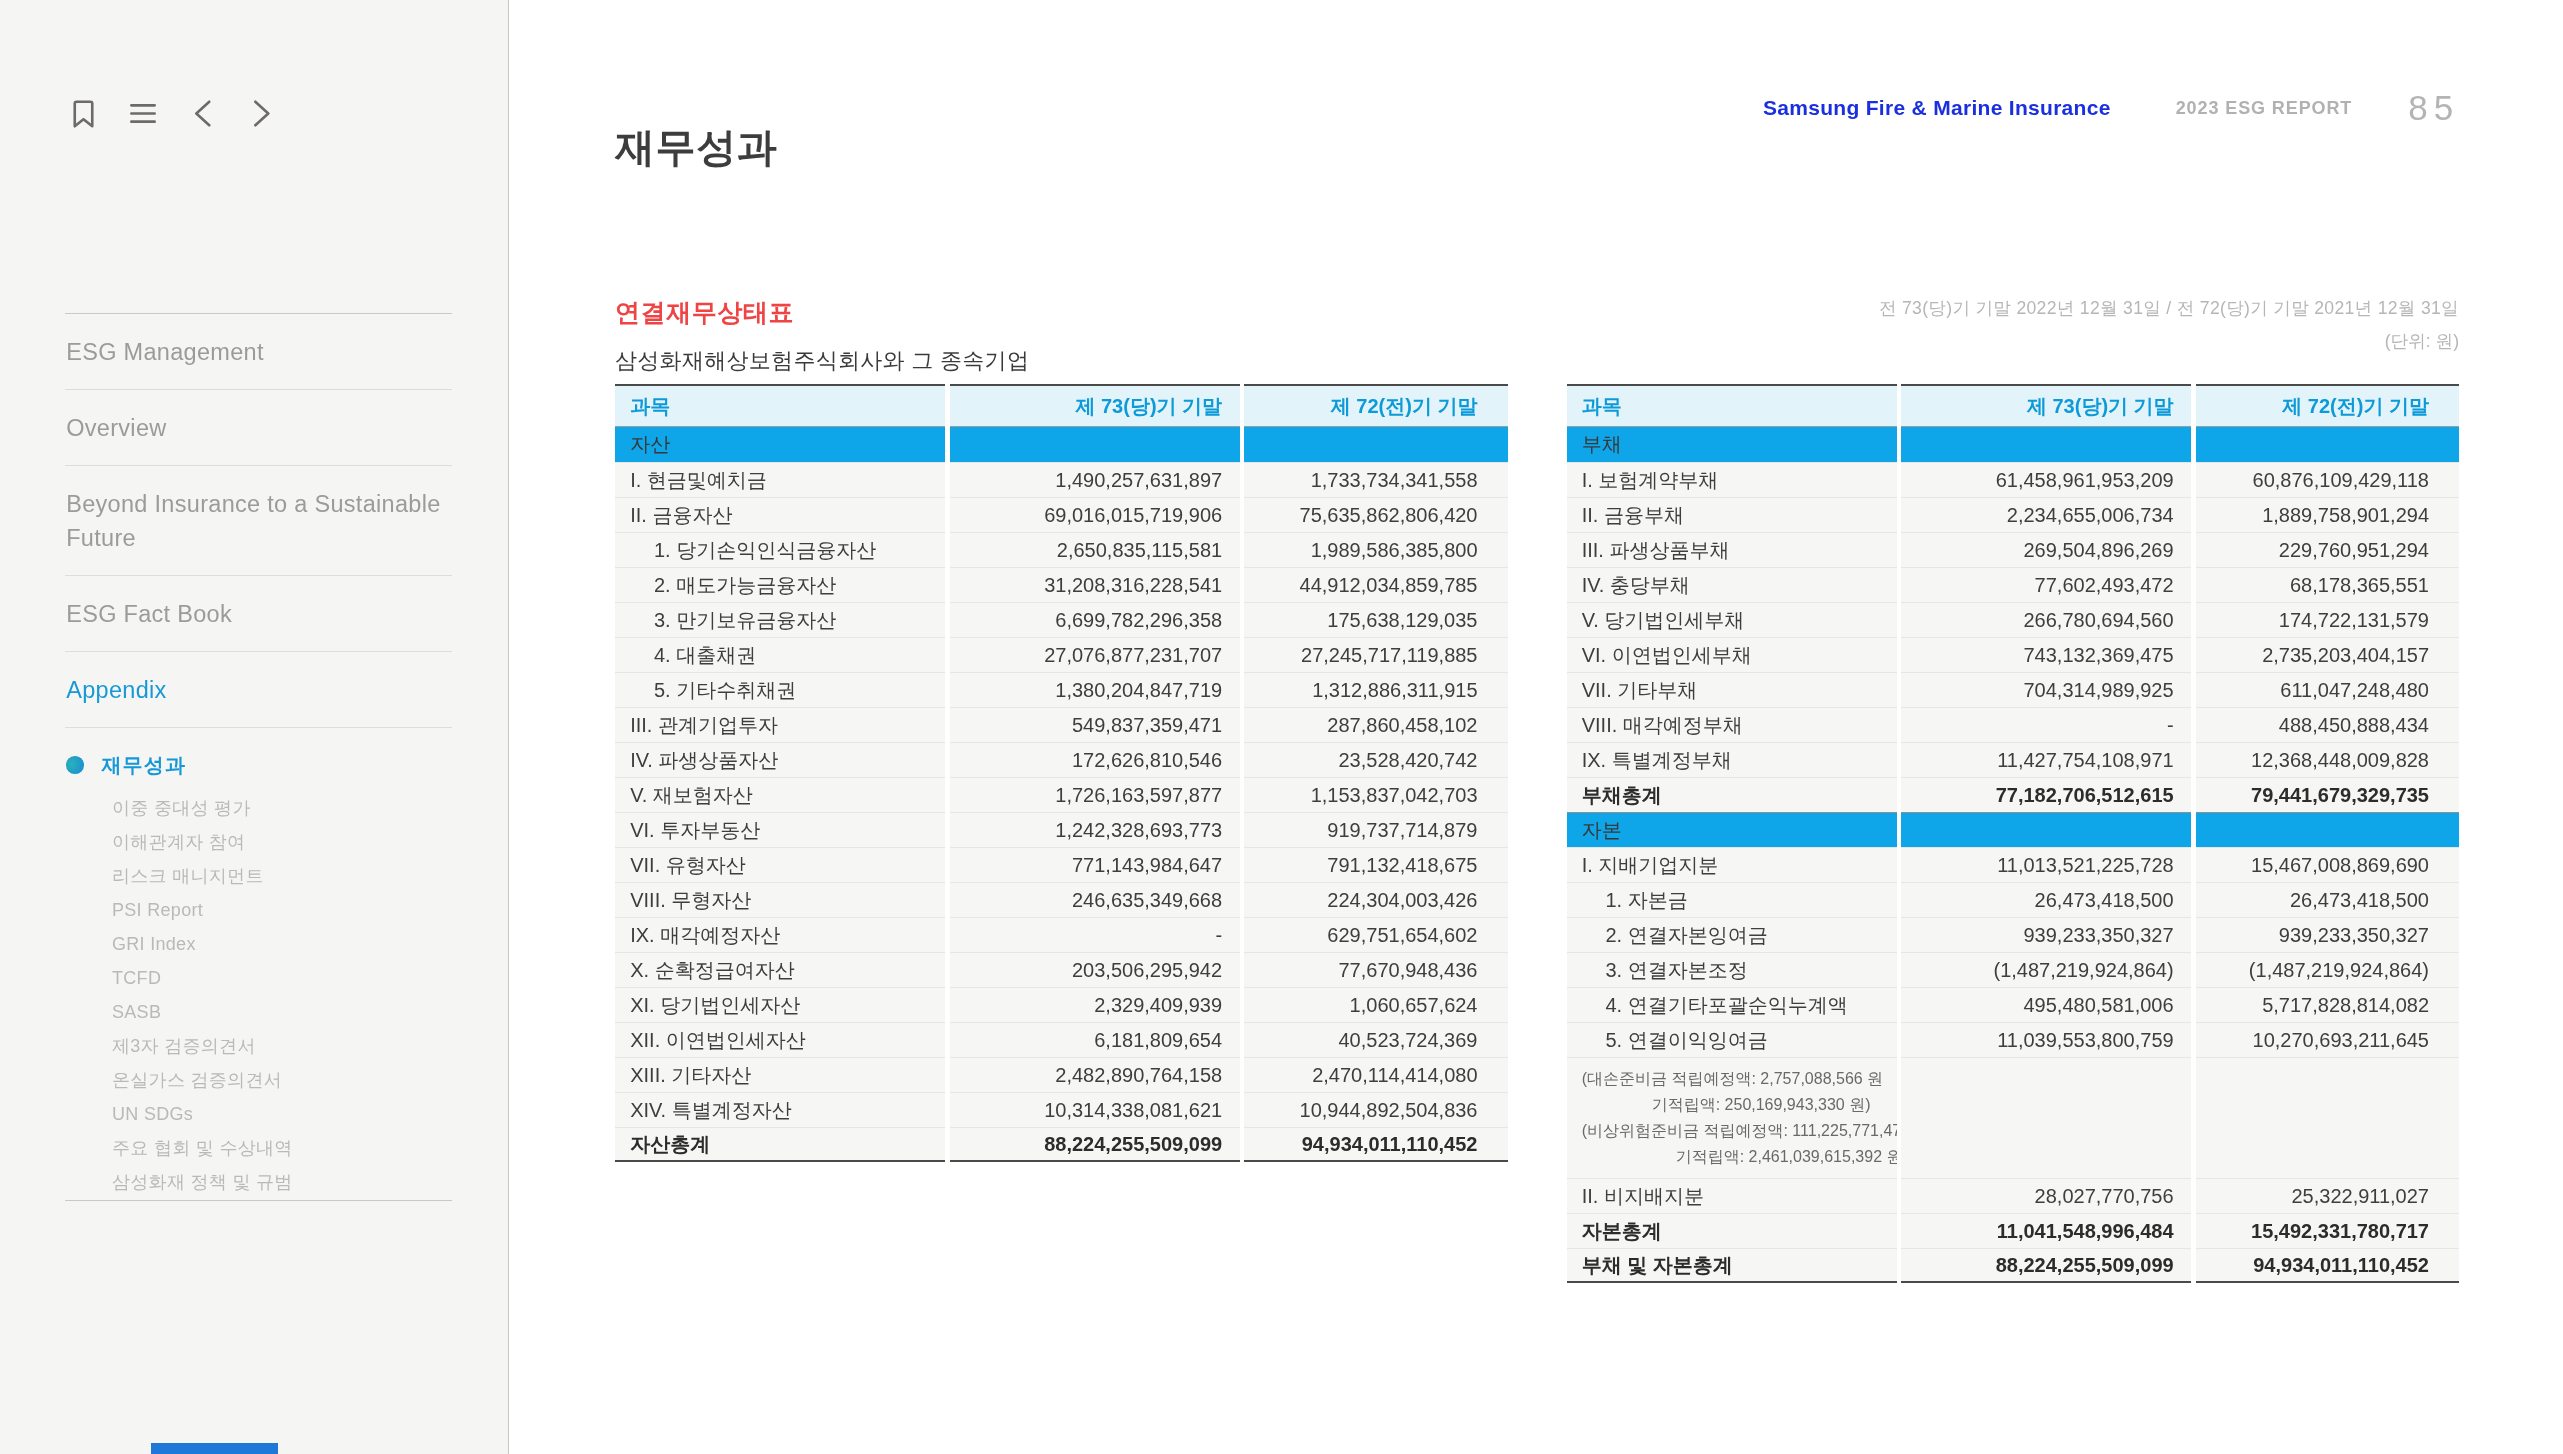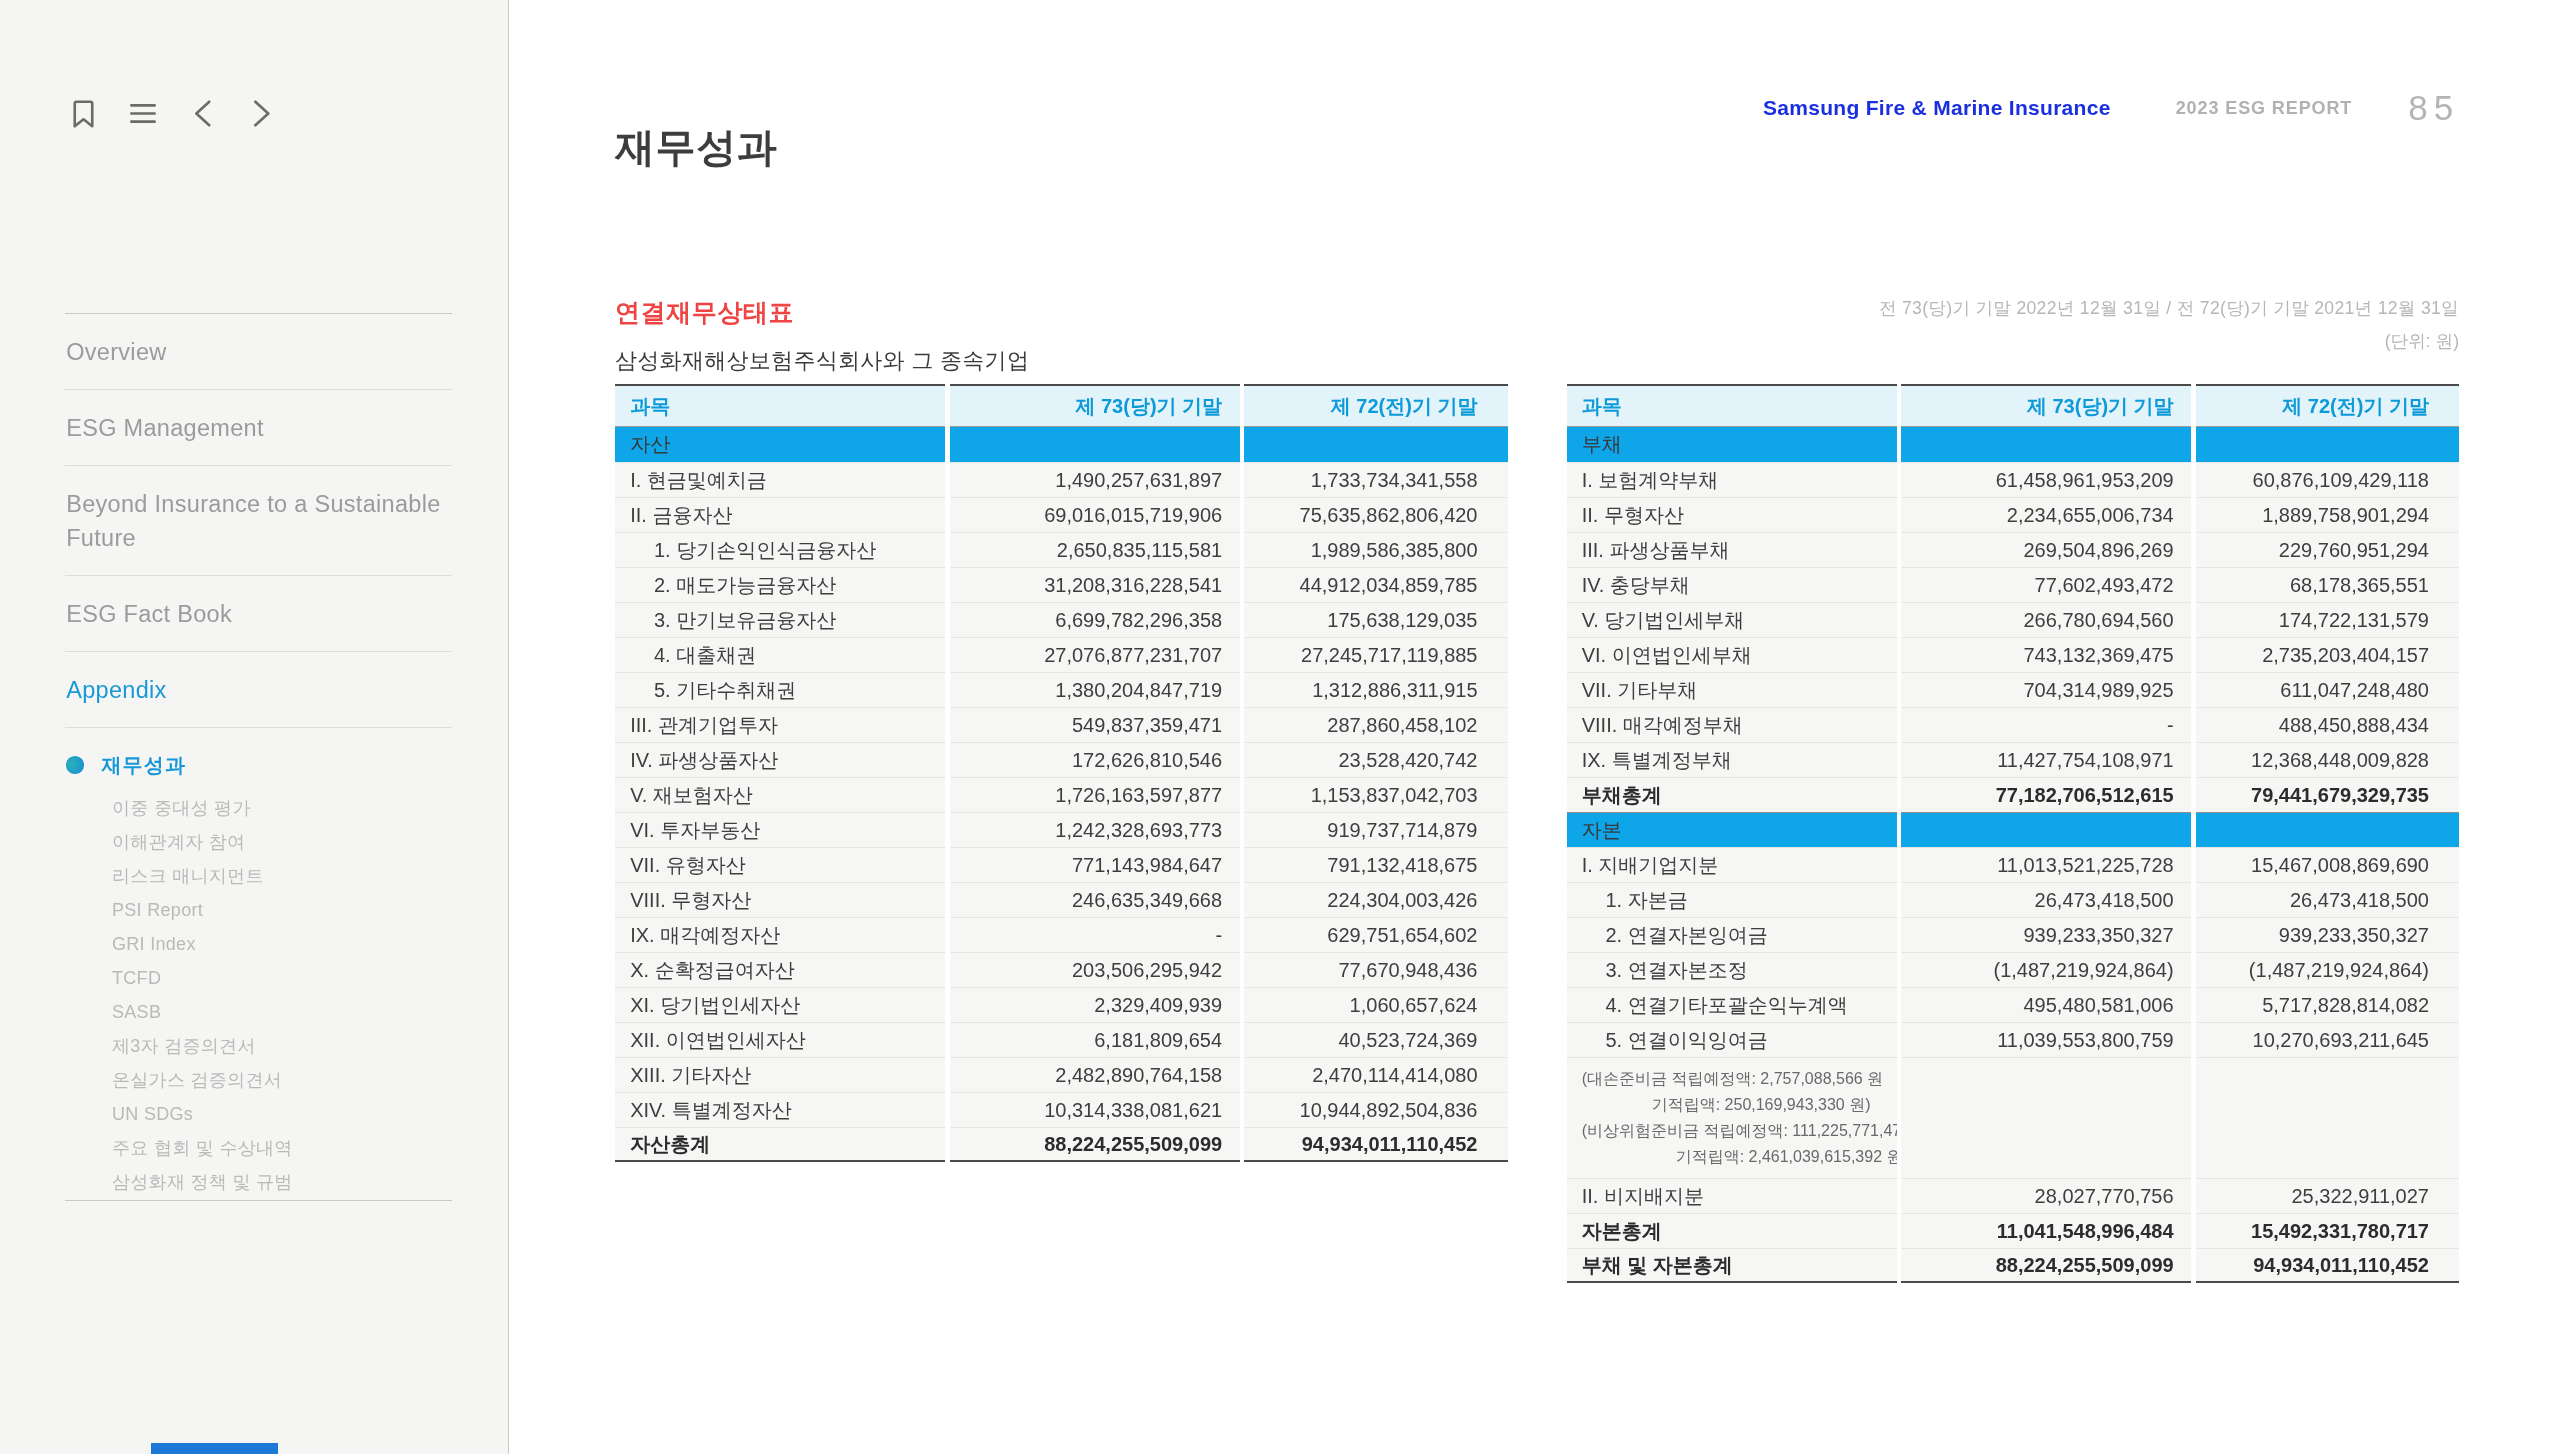--- a/index.html
+++ b/index.html
@@ -93,22 +93,22 @@
     </span>
     <span class="ibtn">
       <svg width="17.6" height="27" viewBox="0 0 30 46">
           <polyline points="4,3 26,23 4,43"></polyline>
         </svg>
     </span>
   </div>
 
   <nav class="side-nav">
     <div id="nav-items">
+        <div class="nav-item">ESG Management</div>
         <div class="nav-item">Overview</div>
-        <div class="nav-item">ESG Management</div>
         <div class="nav-item">Beyond Insurance to a Sustainable Future</div>
         <div class="nav-item">ESG Fact Book</div>
         <div class="nav-item active">Appendix</div>
       </div>
     <div class="active-sub-row">
       <span class="dot"></span>
       <span class="active-sub-label">재무성과</span>
     </div>
     <ul class="sub-nav" id="sub-nav">
         <li class="sub-item">이중 중대성 평가</li>
@@ -272,21 +272,21 @@
         <div class="tcell c0">부채</div>
         <div class="tcell c1"></div>
         <div class="tcell c2"></div>
       </div>
       <div class="trow item">
         <div class="tcell c0">I. 보험계약부채</div>
         <div class="tcell c1">61,458,961,953,209</div>
         <div class="tcell c2">60,876,109,429,118</div>
       </div>
       <div class="trow item">
-        <div class="tcell c0">II. 무형자산</div>
+        <div class="tcell c0">II. 금융부채</div>
         <div class="tcell c1">2,234,655,006,734</div>
         <div class="tcell c2">1,889,758,901,294</div>
       </div>
       <div class="trow item">
         <div class="tcell c0">III. 파생상품부채</div>
         <div class="tcell c1">269,504,896,269</div>
         <div class="tcell c2">229,760,951,294</div>
       </div>
       <div class="trow item">
         <div class="tcell c0">IV. 충당부채</div>

